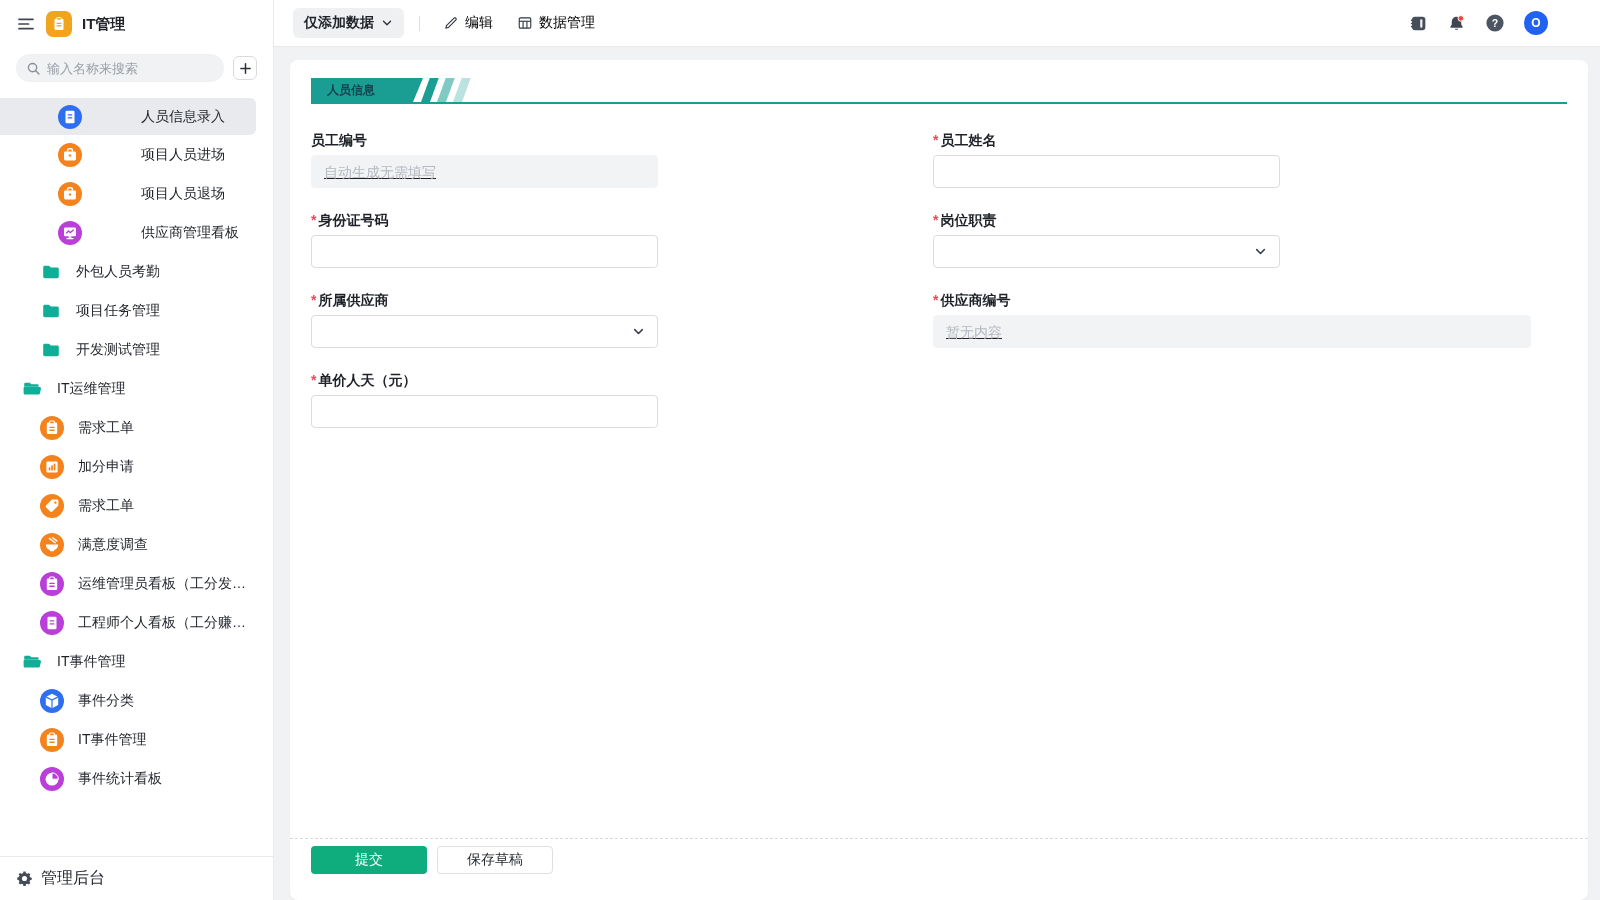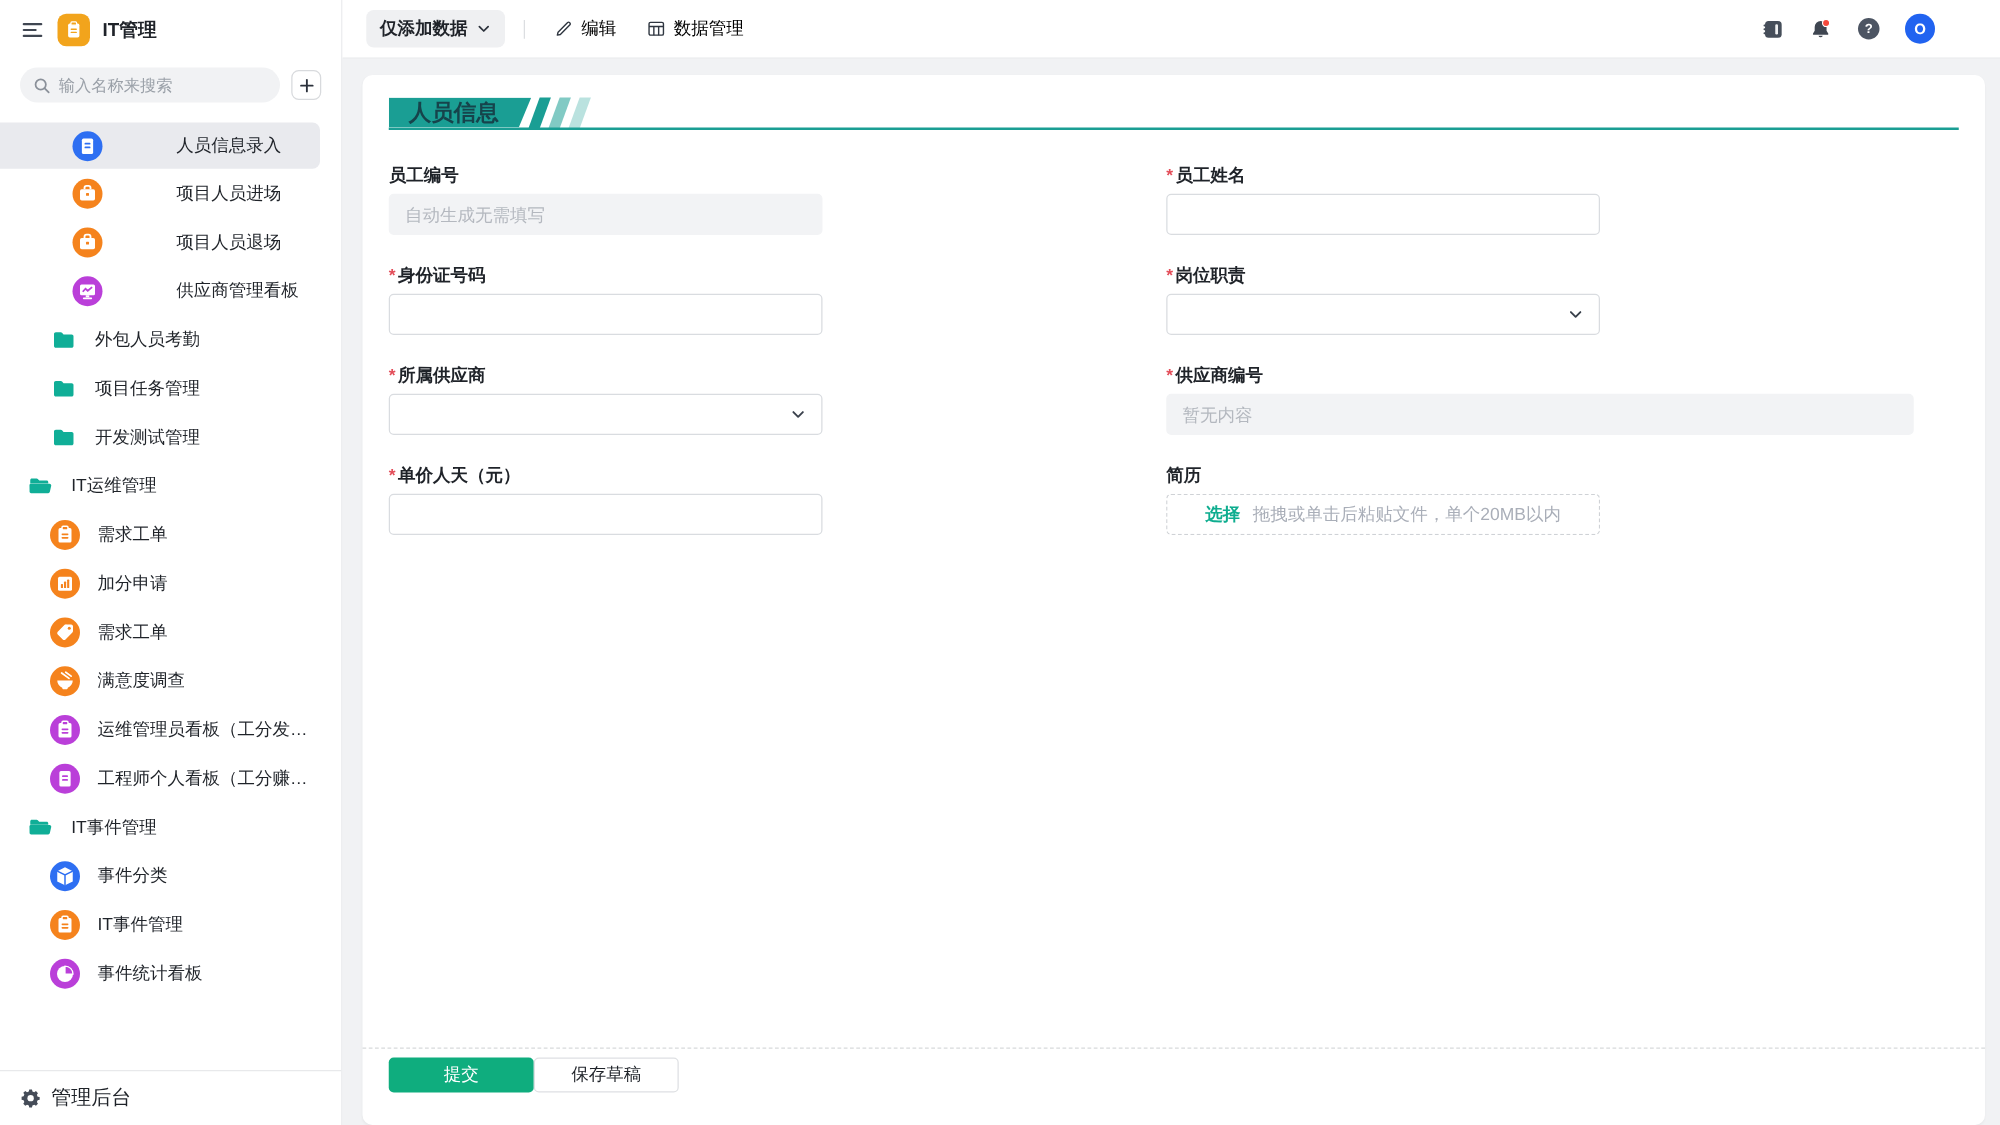--- a/index.html
+++ b/index.html
@@ -49,47 +49,47 @@
   .avatar { width:24px; height:24px; border-radius:50%; color:#fff; font-size:12px; font-weight:bold;
     display:flex; align-items:center; justify-content:center; cursor:pointer; }
 
   .content { flex:1; padding:13px 12px 0 16px; overflow:hidden; }
   .card { background:#fff; border-radius:8px; height:100%; display:flex; flex-direction:column;
     padding-top:18px; box-shadow:0 1px 2px rgba(0,0,0,.04); }
 
   
   .section-header { margin:0 21px; height:26px; position:relative;
     border-bottom:2px solid var(--teal,#1a9e94); display:flex; align-items:stretch; }
-  .banner { background:var(--teal,#1a9e94); color:#16434b; font-size:18px; font-weight:600;
+  .banner { background:var(--teal,#1a9e94); color:#16434b; font-size:12px; font-weight:600;
     display:flex; align-items:center; padding:0 26px 0 16px; min-width:112px;
     clip-path:polygon(0 0,100% 0,calc(100% - 10px) 100%,0 100%); }
   .stripes { display:flex; gap:7px; margin-left:2px; }
   .stripe { width:9px; height:26px; background:var(--teal,#1a9e94); transform:skewX(-20deg); }
   .stripe.s2 { opacity:.55; } .stripe.s3 { opacity:.3; }
 
   
   .form-grid { margin:28px 21px 0; display:grid; grid-template-columns:622px 1fr; row-gap:24px; }
   .field { display:flex; flex-direction:column; }
   .f-label { font-size:14px; font-weight:600; height:17px; line-height:17px; margin-bottom:6px; }
   .f-label .req { color:#e34d59; margin-right:2px; }
-  .ctrl { width:347px; height:33px; }
+  .ctrl { width:347px; height:33px;text-decoration:underline; }
   .field.wide .ctrl { width:598px; }
   input.txt { border:1px solid #d9dce0; border-radius:4px; padding:0 12px; font-size:14px;
     font-family:inherit; color:#1f2329; outline:none; background:#fff; }
   input.txt.disabled { background:#f2f3f5; border-color:#f2f3f5; }
   input.txt::placeholder { color:#b4b8bf; }
   .select { border:1px solid #d9dce0; border-radius:4px; background:#fff; cursor:pointer;
     display:flex; align-items:center; justify-content:flex-end; padding:0 12px; color:#3a414c; }
   .upload { border:1px dashed #cfd2d6; border-radius:4px; background:#fff; cursor:pointer;
     display:flex; align-items:center; justify-content:center; gap:10px; font-size:14px; }
   .upload .pick { color:var(--link,#0ead8f); font-weight:600; }
   .upload .hint { color:#a9aeb8; }
 
   .card-footer { margin-top:auto; border-top:1px dashed #d8dadc; padding:7px 21px 0;
-    display:flex; align-items:flex-start; height:62px; }
+    display:flex; gap:10px; align-items:flex-start; height:62px; }
   .btn { width:116px; height:28px; border-radius:4px; font-size:14px; cursor:pointer; font-family:inherit; }
   .btn.primary { background:var(--green,#0fad7e); color:#fff; border:none; }
   .btn.ghost { background:#fff; color:#1f2329; border:1px solid #dee0e3; }
 </style>
 </head>
 <body>
 
 <div class="app">
 
   <aside class="sidebar">
@@ -419,27 +419,20 @@
               </div>
             </div>
             <div class="field wide">
               <div class="f-label"><span class="req">*</span>供应商编号</div>
               <input class="txt ctrl disabled" disabled="" placeholder="暂无内容" style="">
             </div>
             <div class="field">
               <div class="f-label"><span class="req">*</span>单价人天（元）</div>
               <input class="txt ctrl" style="">
             </div>
-            <div class="field">
-              <div class="f-label">简历</div>
-              <div class="upload ctrl">
-                <span class="pick">选择</span>
-                <span class="hint">拖拽或单击后粘贴文件，单个20MB以内</span>
-              </div>
-            </div>
           </div>
 
         <div class="card-footer">
           <button class="btn primary">提交</button>
           <button class="btn ghost">保存草稿</button>
         </div>
       </div>
     </div>
   </div>
 </div>

